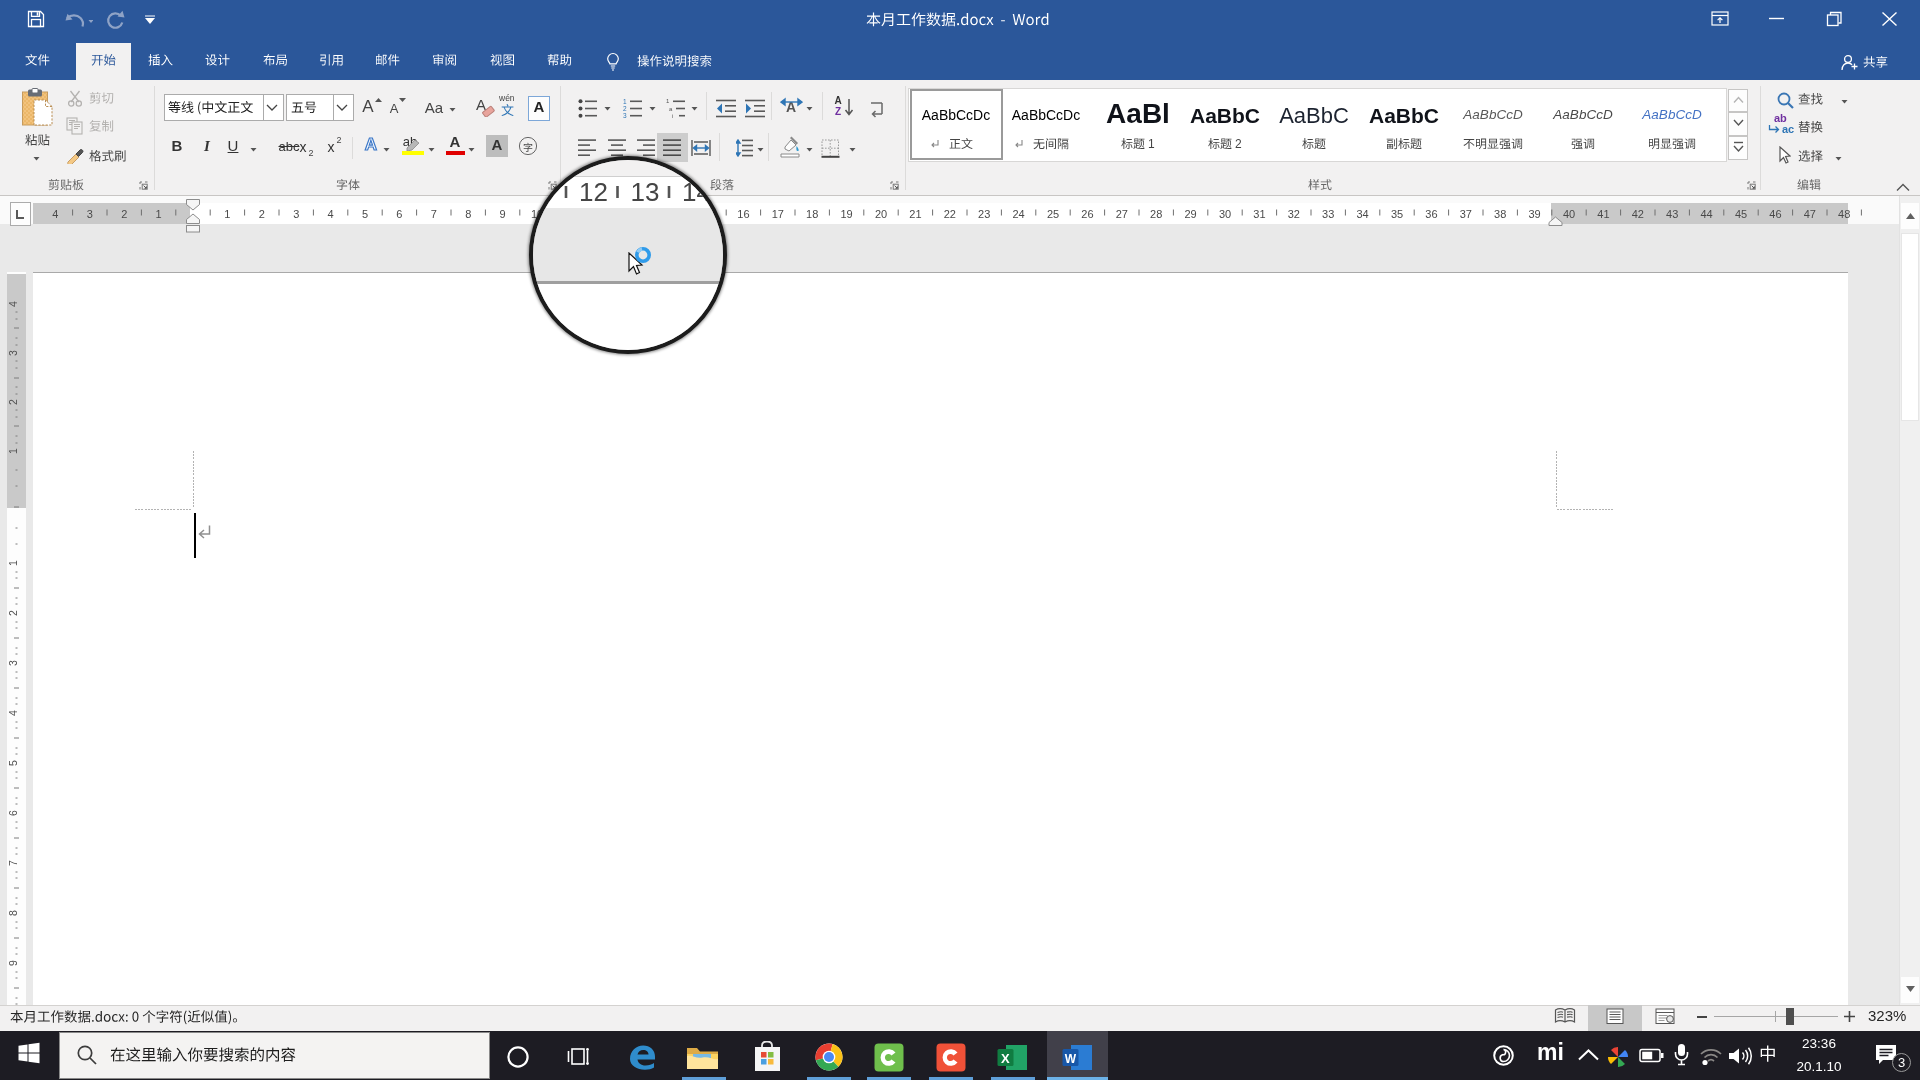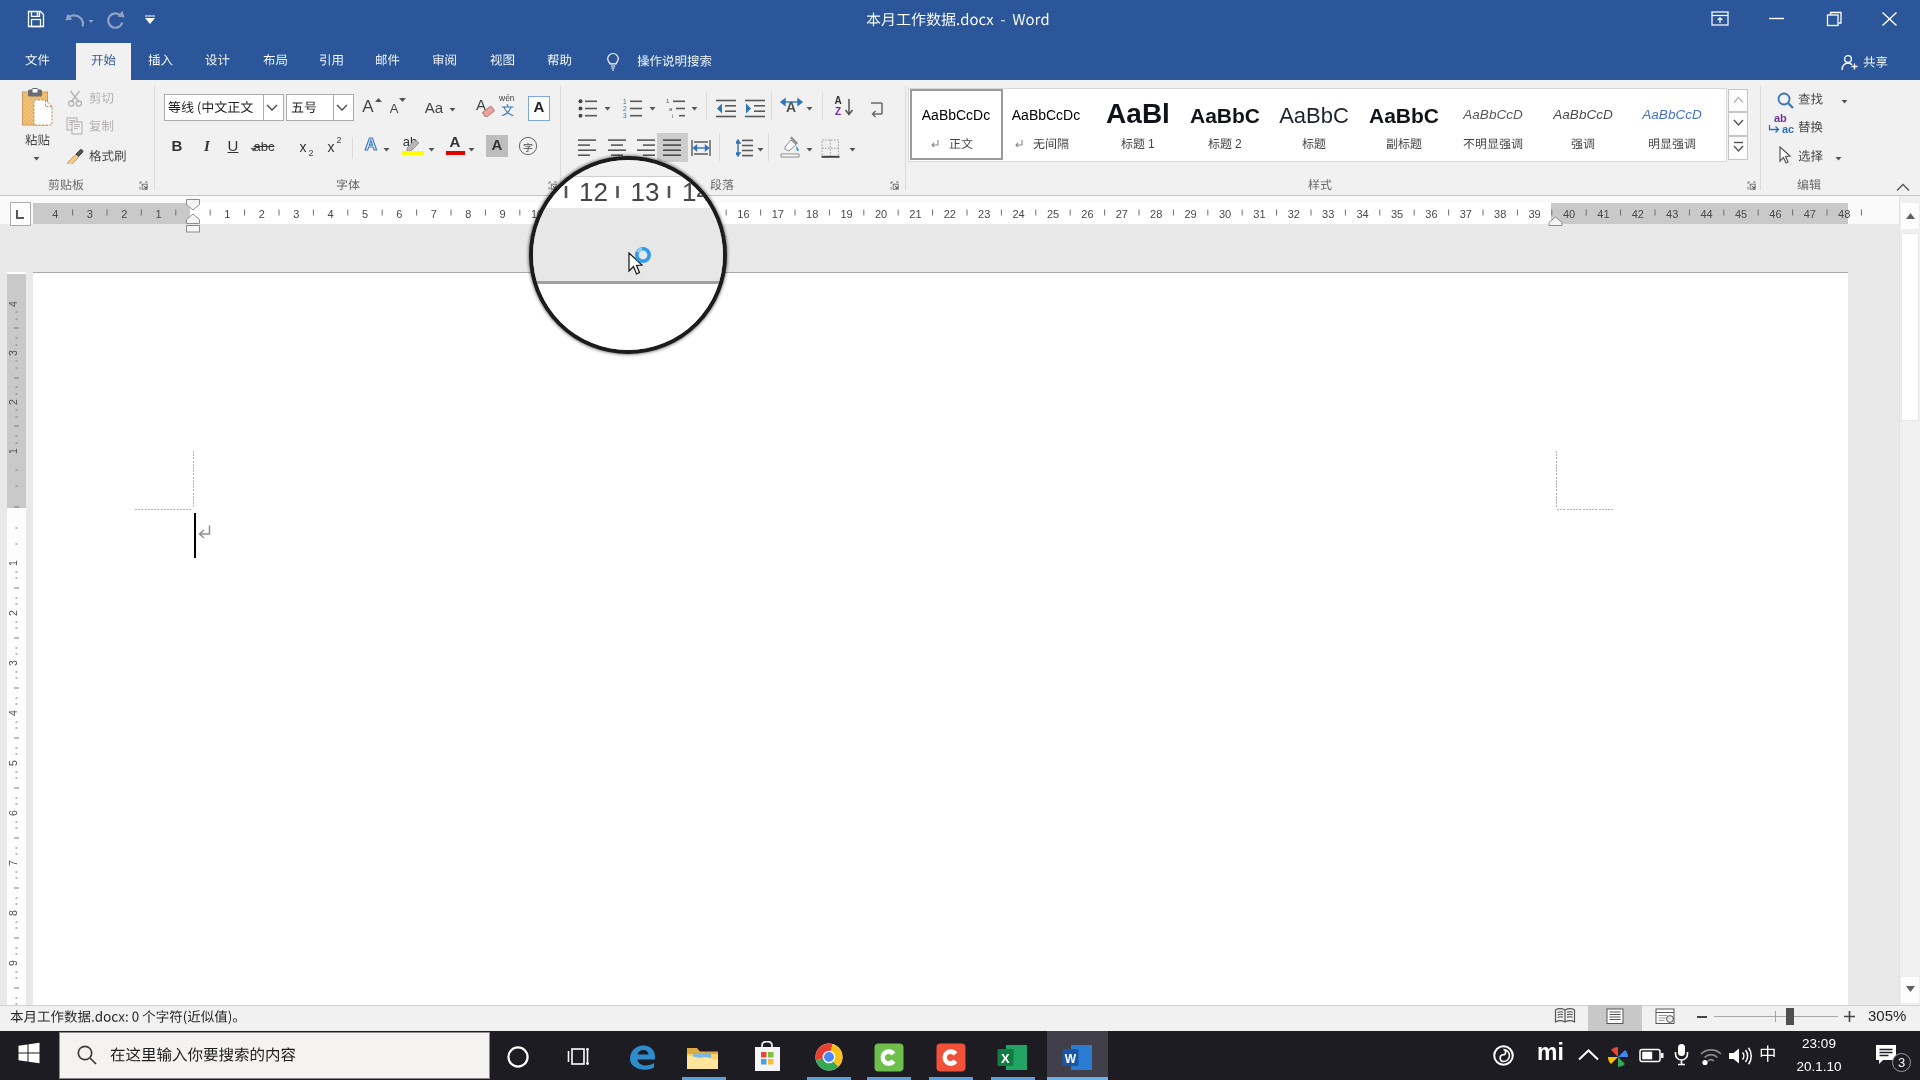--- a/index.html
+++ b/index.html
@@ -239,21 +239,21 @@
       </svg>
     </div>
     <div style="position:absolute;left:528px;top:96px;width:22px;height:25px;border:1px solid #7da7d8;background:#fdfdfd;"></div>
     <div style="position:absolute;top:99px;font-family:'Liberation Sans',sans-serif;font-size:15px;color:#222;font-weight:700;line-height:1.1;white-space:pre;left:539px;transform:translateX(-50%);">A</div>
     <div style="position:absolute;top:138px;font-family:'Liberation Sans',sans-serif;font-size:15px;color:#333;font-weight:700;line-height:1.1;white-space:pre;left:177px;transform:translateX(-50%);">B</div>
     <div style="position:absolute;top:138px;font-family:'Liberation Sans',sans-serif;font-size:15px;color:#333;font-weight:700;line-height:1.1;white-space:pre;font-style:italic;font-family:'Liberation Serif',serif;left:207px;transform:translateX(-50%);">I</div>
     <div style="position:absolute;top:138px;font-family:'Liberation Sans',sans-serif;font-size:15px;color:#333;font-weight:400;line-height:1.1;white-space:pre;text-decoration:underline;left:233px;transform:translateX(-50%);">U</div>
     <svg style="position:absolute;left:250px;top:147px;" width="8" height="6" viewBox="0 0 8 6">
       <path d="M0.5 1 h6 l-3 3.5 z" fill="#555"></path>
     </svg>
-    <div style="position:absolute;top:140px;font-family:'Liberation Sans',sans-serif;font-size:13px;color:#333;font-weight:400;line-height:1.1;white-space:pre;text-decoration:line-through;left:264px;transform:translateX(-50%);">abc</div>
+    <div style="position:absolute;top:140px;font-family:'Liberation Sans',sans-serif;font-size:13px;color:#333;font-weight:400;line-height:1.1;white-space:pre;text-decoration:line-through;left:289px;transform:translateX(-50%);">abc</div>
     <div style="position:absolute;top:140px;font-family:'Liberation Sans',sans-serif;font-size:14px;color:#333;font-weight:400;line-height:1.1;white-space:pre;left:303px;transform:translateX(-50%);">x</div>
     <div style="position:absolute;top:149px;font-family:'Liberation Sans',sans-serif;font-size:9px;color:#444;font-weight:400;line-height:1.1;white-space:pre;left:311px;transform:translateX(-50%);">2</div>
     <div style="position:absolute;top:140px;font-family:'Liberation Sans',sans-serif;font-size:14px;color:#333;font-weight:400;line-height:1.1;white-space:pre;left:331px;transform:translateX(-50%);">x</div>
     <div style="position:absolute;top:136px;font-family:'Liberation Sans',sans-serif;font-size:9px;color:#444;font-weight:400;line-height:1.1;white-space:pre;left:339px;transform:translateX(-50%);">2</div>
     <div style="position:absolute;left:352px;top:137px;width:1px;height:22px;background:#dcdbda;"></div>
     <div style="position:absolute;top:136px;font-family:'Liberation Sans',sans-serif;font-size:17px;color:#fff;font-weight:700;line-height:1.1;white-space:pre;-webkit-text-stroke:1.2px #3c78c8;left:371px;transform:translateX(-50%);">A</div>
     <svg style="position:absolute;left:383px;top:147px;" width="8" height="6" viewBox="0 0 8 6">
       <path d="M0.5 1 h6 l-3 3.5 z" fill="#555"></path>
     </svg>
     <div style="position:absolute;top:135px;font-family:'Liberation Sans',sans-serif;font-size:13px;color:#333;font-weight:400;line-height:1.1;white-space:pre;left:410px;transform:translateX(-50%);">ab</div>
@@ -900,21 +900,21 @@
       </g>
       <circle cx="15" cy="11" r="3.4" fill="#e8e8e8" stroke="#565656"></circle>
     </svg>
     <div style="position:absolute;left:1697px;top:1015.5px;width:10px;height:2px;background:#444;"></div>
     <div style="position:absolute;left:1714px;top:1016px;width:124px;height:1px;background:#a6a6a6;"></div>
     <div style="position:absolute;left:1775px;top:1011px;width:1px;height:11px;background:#a6a6a6;"></div>
     <div style="position:absolute;left:1786px;top:1008px;width:8px;height:17px;background:#4f4f4f;"></div>
     <svg style="position:absolute;left:1843px;top:1010px;" width="13" height="13" viewBox="0 0 13 13">
       <path d="M6.5 1 V12 M1 6.5 H12" stroke="#444" stroke-width="1.6"></path>
     </svg>
-    <div style="position:absolute;top:1008px;font-family:'Liberation Sans',sans-serif;font-size:15px;color:#262626;font-weight:400;line-height:1.1;white-space:pre;left:1868px;">305%</div>
+    <div style="position:absolute;top:1008px;font-family:'Liberation Sans',sans-serif;font-size:15px;color:#262626;font-weight:400;line-height:1.1;white-space:pre;left:1868px;">323%</div>
     <div style="position:absolute;left:0px;top:1031px;width:1920px;height:49px;background:#1d1c23;"></div>
     <svg style="position:absolute;left:18px;top:1042px;" width="22" height="22" viewBox="0 0 22 22">
       <g fill="#fff">
         <path d="M0.5 3.8 L9.5 2.5 V10.5 H0.5 Z"></path>
         <path d="M10.5 2.35 L21.5 0.8 V10.5 H10.5 Z"></path>
         <path d="M0.5 11.5 H9.5 V19.5 L0.5 18.2 Z"></path>
         <path d="M10.5 11.5 H21.5 V21.2 L10.5 19.65 Z"></path>
       </g>
     </svg>
     <div style="position:absolute;left:59px;top:1032px;width:431px;height:47px;background:#f4f3f2;border:1px solid #8a8a8a;"></div>
@@ -1029,21 +1029,21 @@
         <path d="M15.5 7.5 a5.2 5.2 0 0 1 0 7"></path>
         <path d="M18.5 5 a9.5 9.5 0 0 1 0 12"></path>
         <path d="M21.5 2.8 a13.5 13.5 0 0 1 0 16.4"></path>
       </g>
     </svg>
     <div style="position:absolute;left:1759px;top:1044px;">
       <svg width="18" height="22" viewBox="0 -16.3 18 22" style="display:block;overflow:visible">
         <path d="M8.0 -14.7V-11.6H1.7V-3.3H3.0V-4.3H8.0V1.4H9.4V-4.3H14.4V-3.3H15.8V-11.6H9.4V-14.7ZM3.0 -5.6V-10.3H8.0V-5.6ZM14.4 -5.6H9.4V-10.3H14.4Z" fill="#ffffff"></path>
       </svg>
     </div>
-    <div style="position:absolute;top:1037px;font-family:'Liberation Sans',sans-serif;font-size:13.5px;color:#fff;font-weight:400;line-height:1.1;white-space:pre;left:1819px;transform:translateX(-50%);">23:09</div>
+    <div style="position:absolute;top:1037px;font-family:'Liberation Sans',sans-serif;font-size:13.5px;color:#fff;font-weight:400;line-height:1.1;white-space:pre;left:1819px;transform:translateX(-50%);">23:36</div>
     <div style="position:absolute;top:1060px;font-family:'Liberation Sans',sans-serif;font-size:13.5px;color:#fff;font-weight:400;line-height:1.1;white-space:pre;left:1819px;transform:translateX(-50%);">20.1.10</div>
     <svg style="position:absolute;left:1874px;top:1043px;" width="24" height="23" viewBox="0 0 24 23">
       <path d="M2 2 H22 V17 H9 L5 21 V17 H2 Z" fill="#fff"></path>
       <g stroke="#1d1c23" stroke-width="1.4">
         <path d="M5.5 6.5 h13 M5.5 9.5 h13 M5.5 12.5 h9"></path>
       </g>
     </svg>
     <div style="position:absolute;left:1892px;top:1053px;width:19px;height:19px;border-radius:50%;border:1px solid #9a9a9a;background:#1d1c23;color:#fff;font-size:13px;text-align:center;line-height:18px;">3</div>
   </div>
 </body></html>

